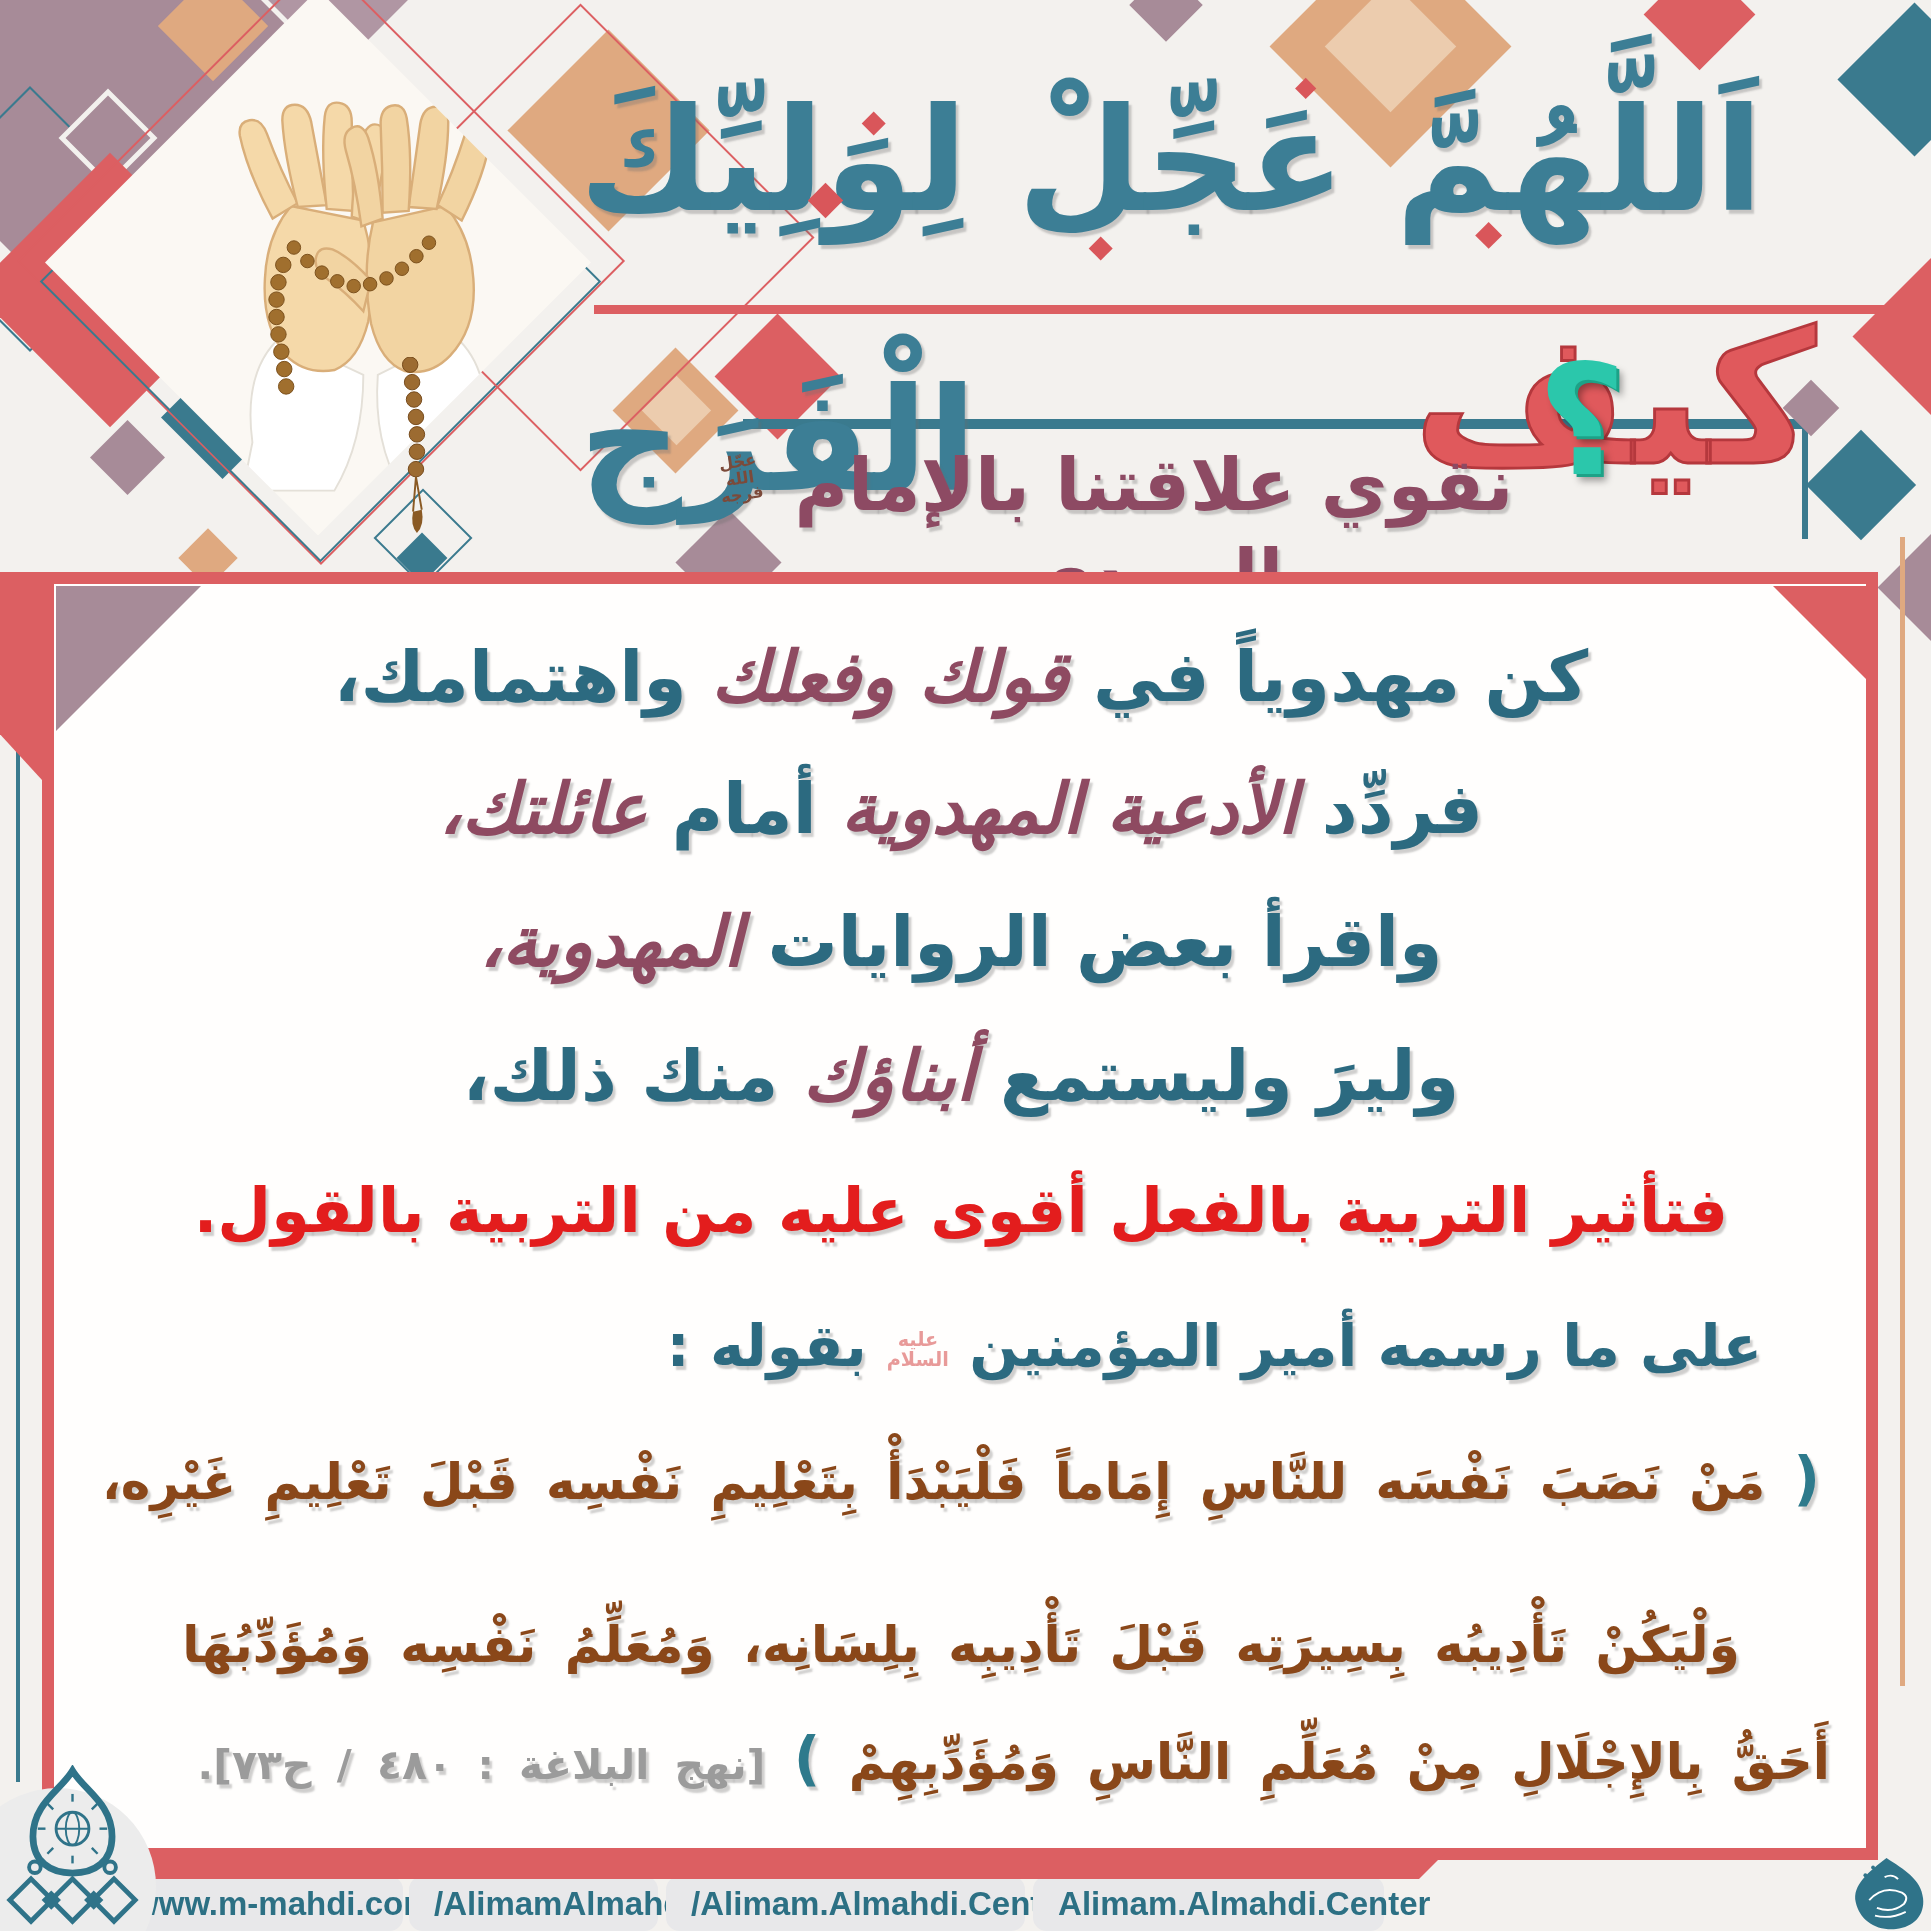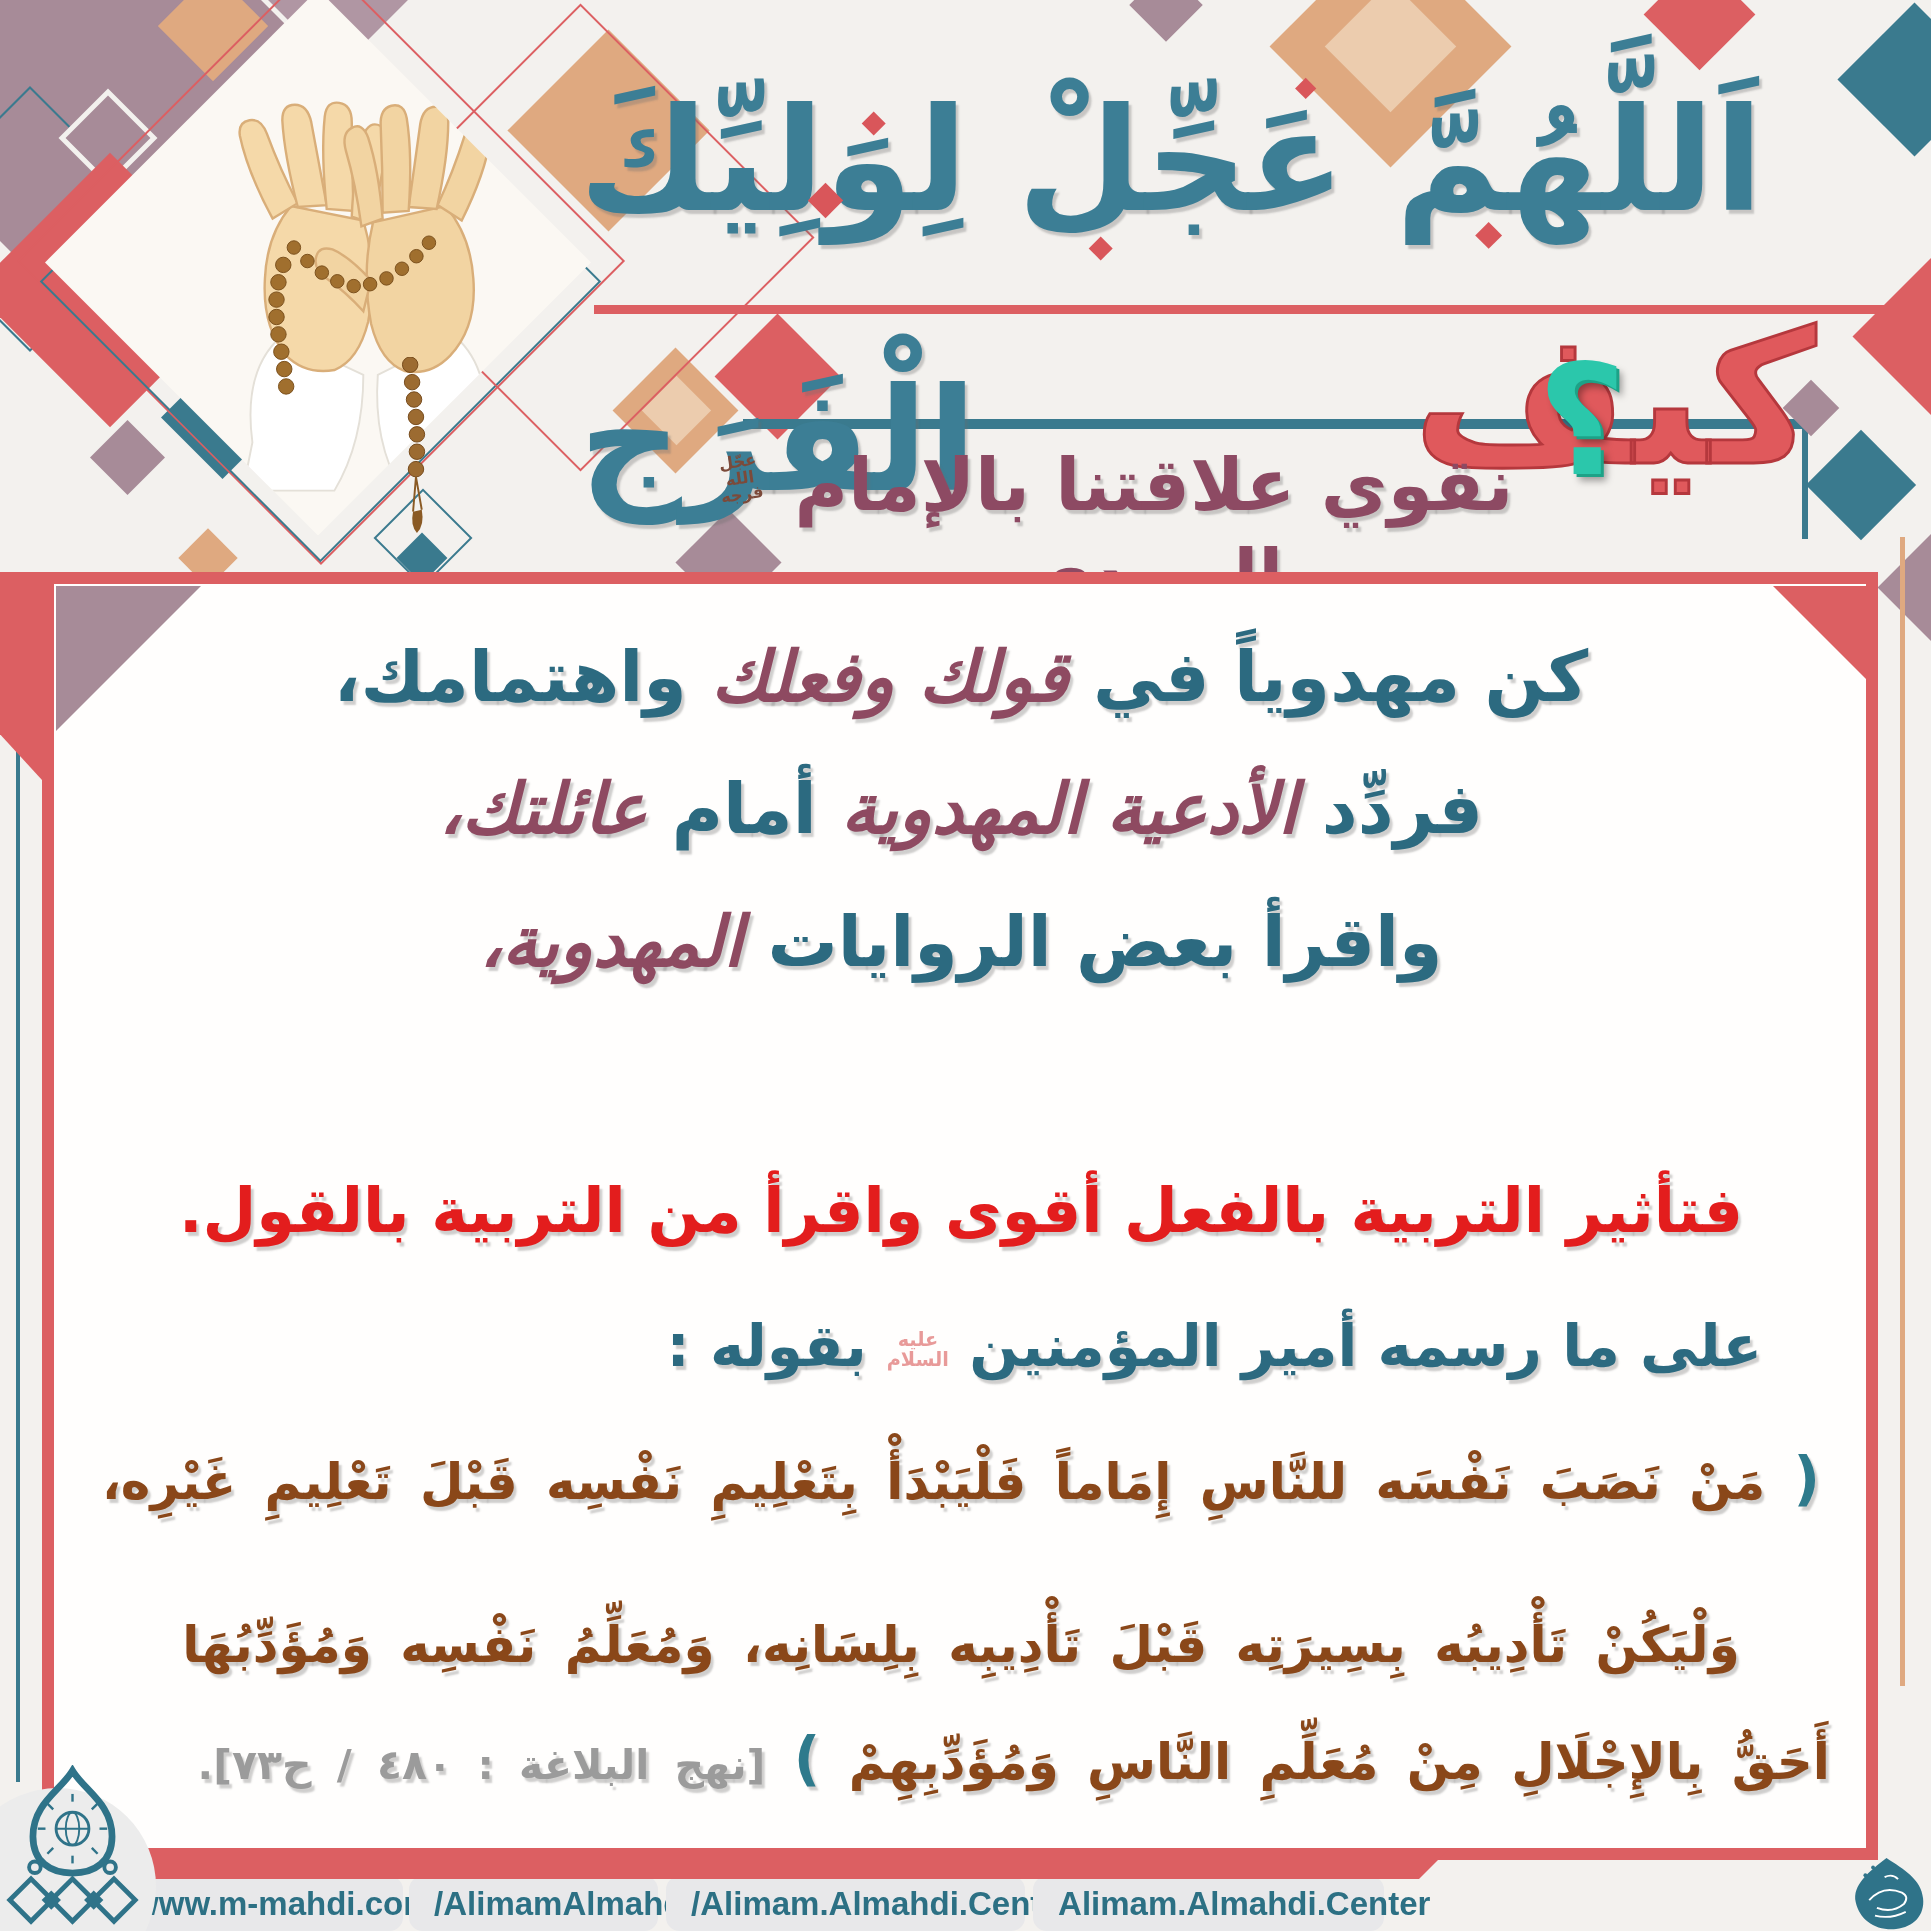--- a/index.html
+++ b/index.html
@@ -160,21 +160,24 @@
 
   <div class="line disp body-fs" style="top:623px;z-index:5;">
     <span class="teal-t">كن مهدوياً في </span><span class="maroon-t">قولك وفعلك </span><span class="teal-t">واهتمامك،</span>
   </div>
   <div class="line disp body-fs" style="top:755px;z-index:5;">
     <span class="teal-t">فردِّد </span><span class="maroon-t">الأدعية المهدوية </span><span class="teal-t">أمام </span><span class="maroon-t">عائلتك،</span>
   </div>
   <div class="line disp body-fs" style="top:888px;z-index:5;">
     <span class="teal-t">واقرأ بعض الروايات </span><span class="maroon-t">المهدوية،</span>
   </div>
-  <div class="line disp red-t" style="top:1163px;font-size:62px;z-index:5;">فتأثير التربية بالفعل أقوى واقرأ من التربية بالقول.</div>
+  <div class="line disp body-fs" style="top:1022px;z-index:5;">
+    <span class="teal-t">وليرَ وليستمع </span><span class="maroon-t">أبناؤك </span><span class="teal-t">منك ذلك،</span>
+  </div>
+  <div class="line disp red-t" style="top:1163px;font-size:62px;z-index:5;">فتأثير التربية بالفعل أقوى عليه من التربية بالقول.</div>
 
   <div class="line disp" style="top:1302px;font-size:58px;z-index:5;text-align:right;padding-left:0;box-sizing:border-box;padding-right:92px;">
     <span class="teal-t">على ما رسمه أمير المؤمنين</span>
     <span class="hon" style="color:#e republican99a99;color:#e89a99;font-size:19.3px;width:62px;text-shadow:none;">
       <div>عليه</div>
       <div>السلام</div>
     </span>
     <span class="teal-t">بقوله :</span>
   </div>
 

